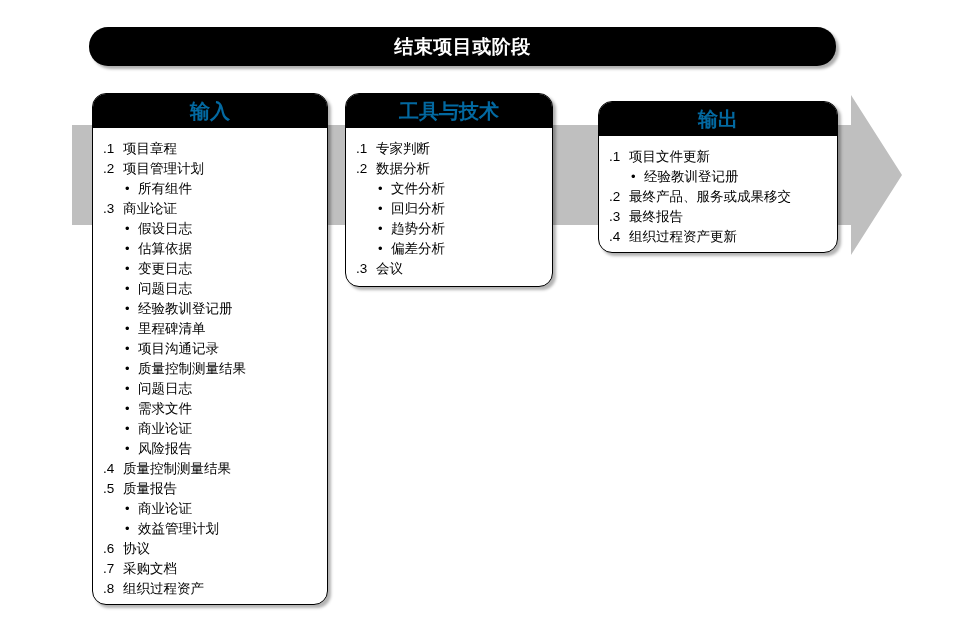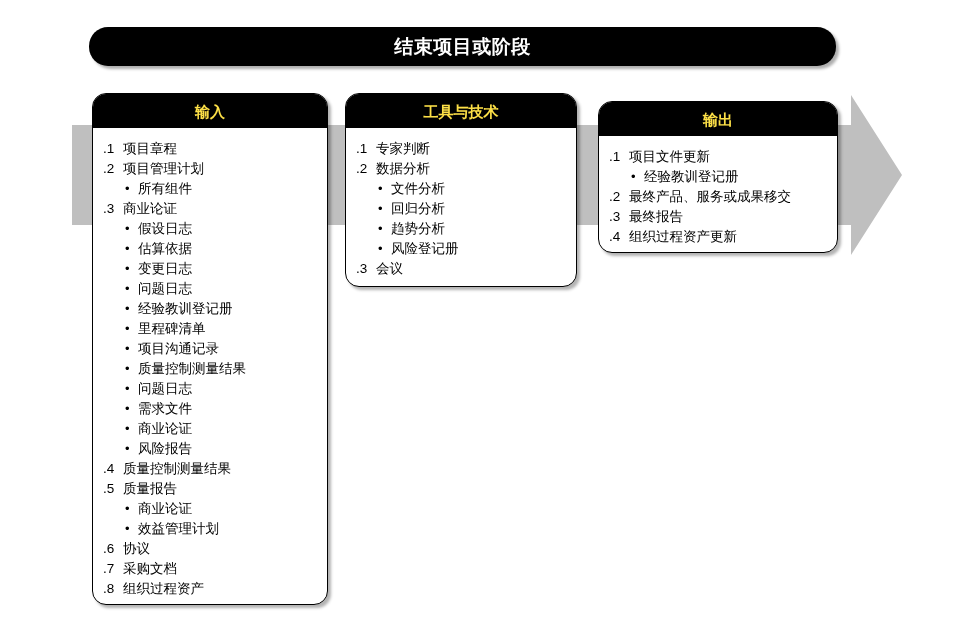--- a/index.html
+++ b/index.html
@@ -52,33 +52,33 @@
   .column {
     position: absolute;
     background: #ffffff;
     border: 1.6px solid #000000;
     border-radius: 14px;
     box-shadow: 3px 3px 3px rgba(0,0,0,0.30);
     box-sizing: border-box;
     overflow: hidden;
   }
   .col-inputs  { left: 92px;  top: 93px; width: 236px; height: 512px; }
-  .col-tools   { left: 345px; top: 93px; width: 232px; height: 194px; }
+  .col-tools   { left: 345px; top: 93px; width: 208px; height: 194px; }
   .col-outputs { left: 598px; top: 93px; width: 240px; height: 152px; margin-top: 8px; }
 
   .col-header {
     background: #000000;
     height: 34px;
     display: flex;
     align-items: center;
     justify-content: center;
   }
   .col-header-text {
-    color: #fde047;
-    font-size: 15px;
+    color: #0369a1;
+    font-size: 20px;
     font-weight: bold;
     line-height: 1;
   }
 
   .col-body {
     padding: 11px 6px 8px 10px;
   }
 
   
   .item {
@@ -241,21 +241,21 @@
       <div class="subitem">
         <span class="bullet">•</span>
         <span>回归分析</span>
       </div>
       <div class="subitem">
         <span class="bullet">•</span>
         <span>趋势分析</span>
       </div>
       <div class="subitem">
         <span class="bullet">•</span>
-        <span>风险登记册</span>
+        <span>偏差分析</span>
       </div>
       <div class="item">
         <span class="item-num">.3</span>
         <span class="item-text">会议</span>
       </div>
     </div>
 </div>
 
 <div class="column col-outputs">
   <div class="col-header">

